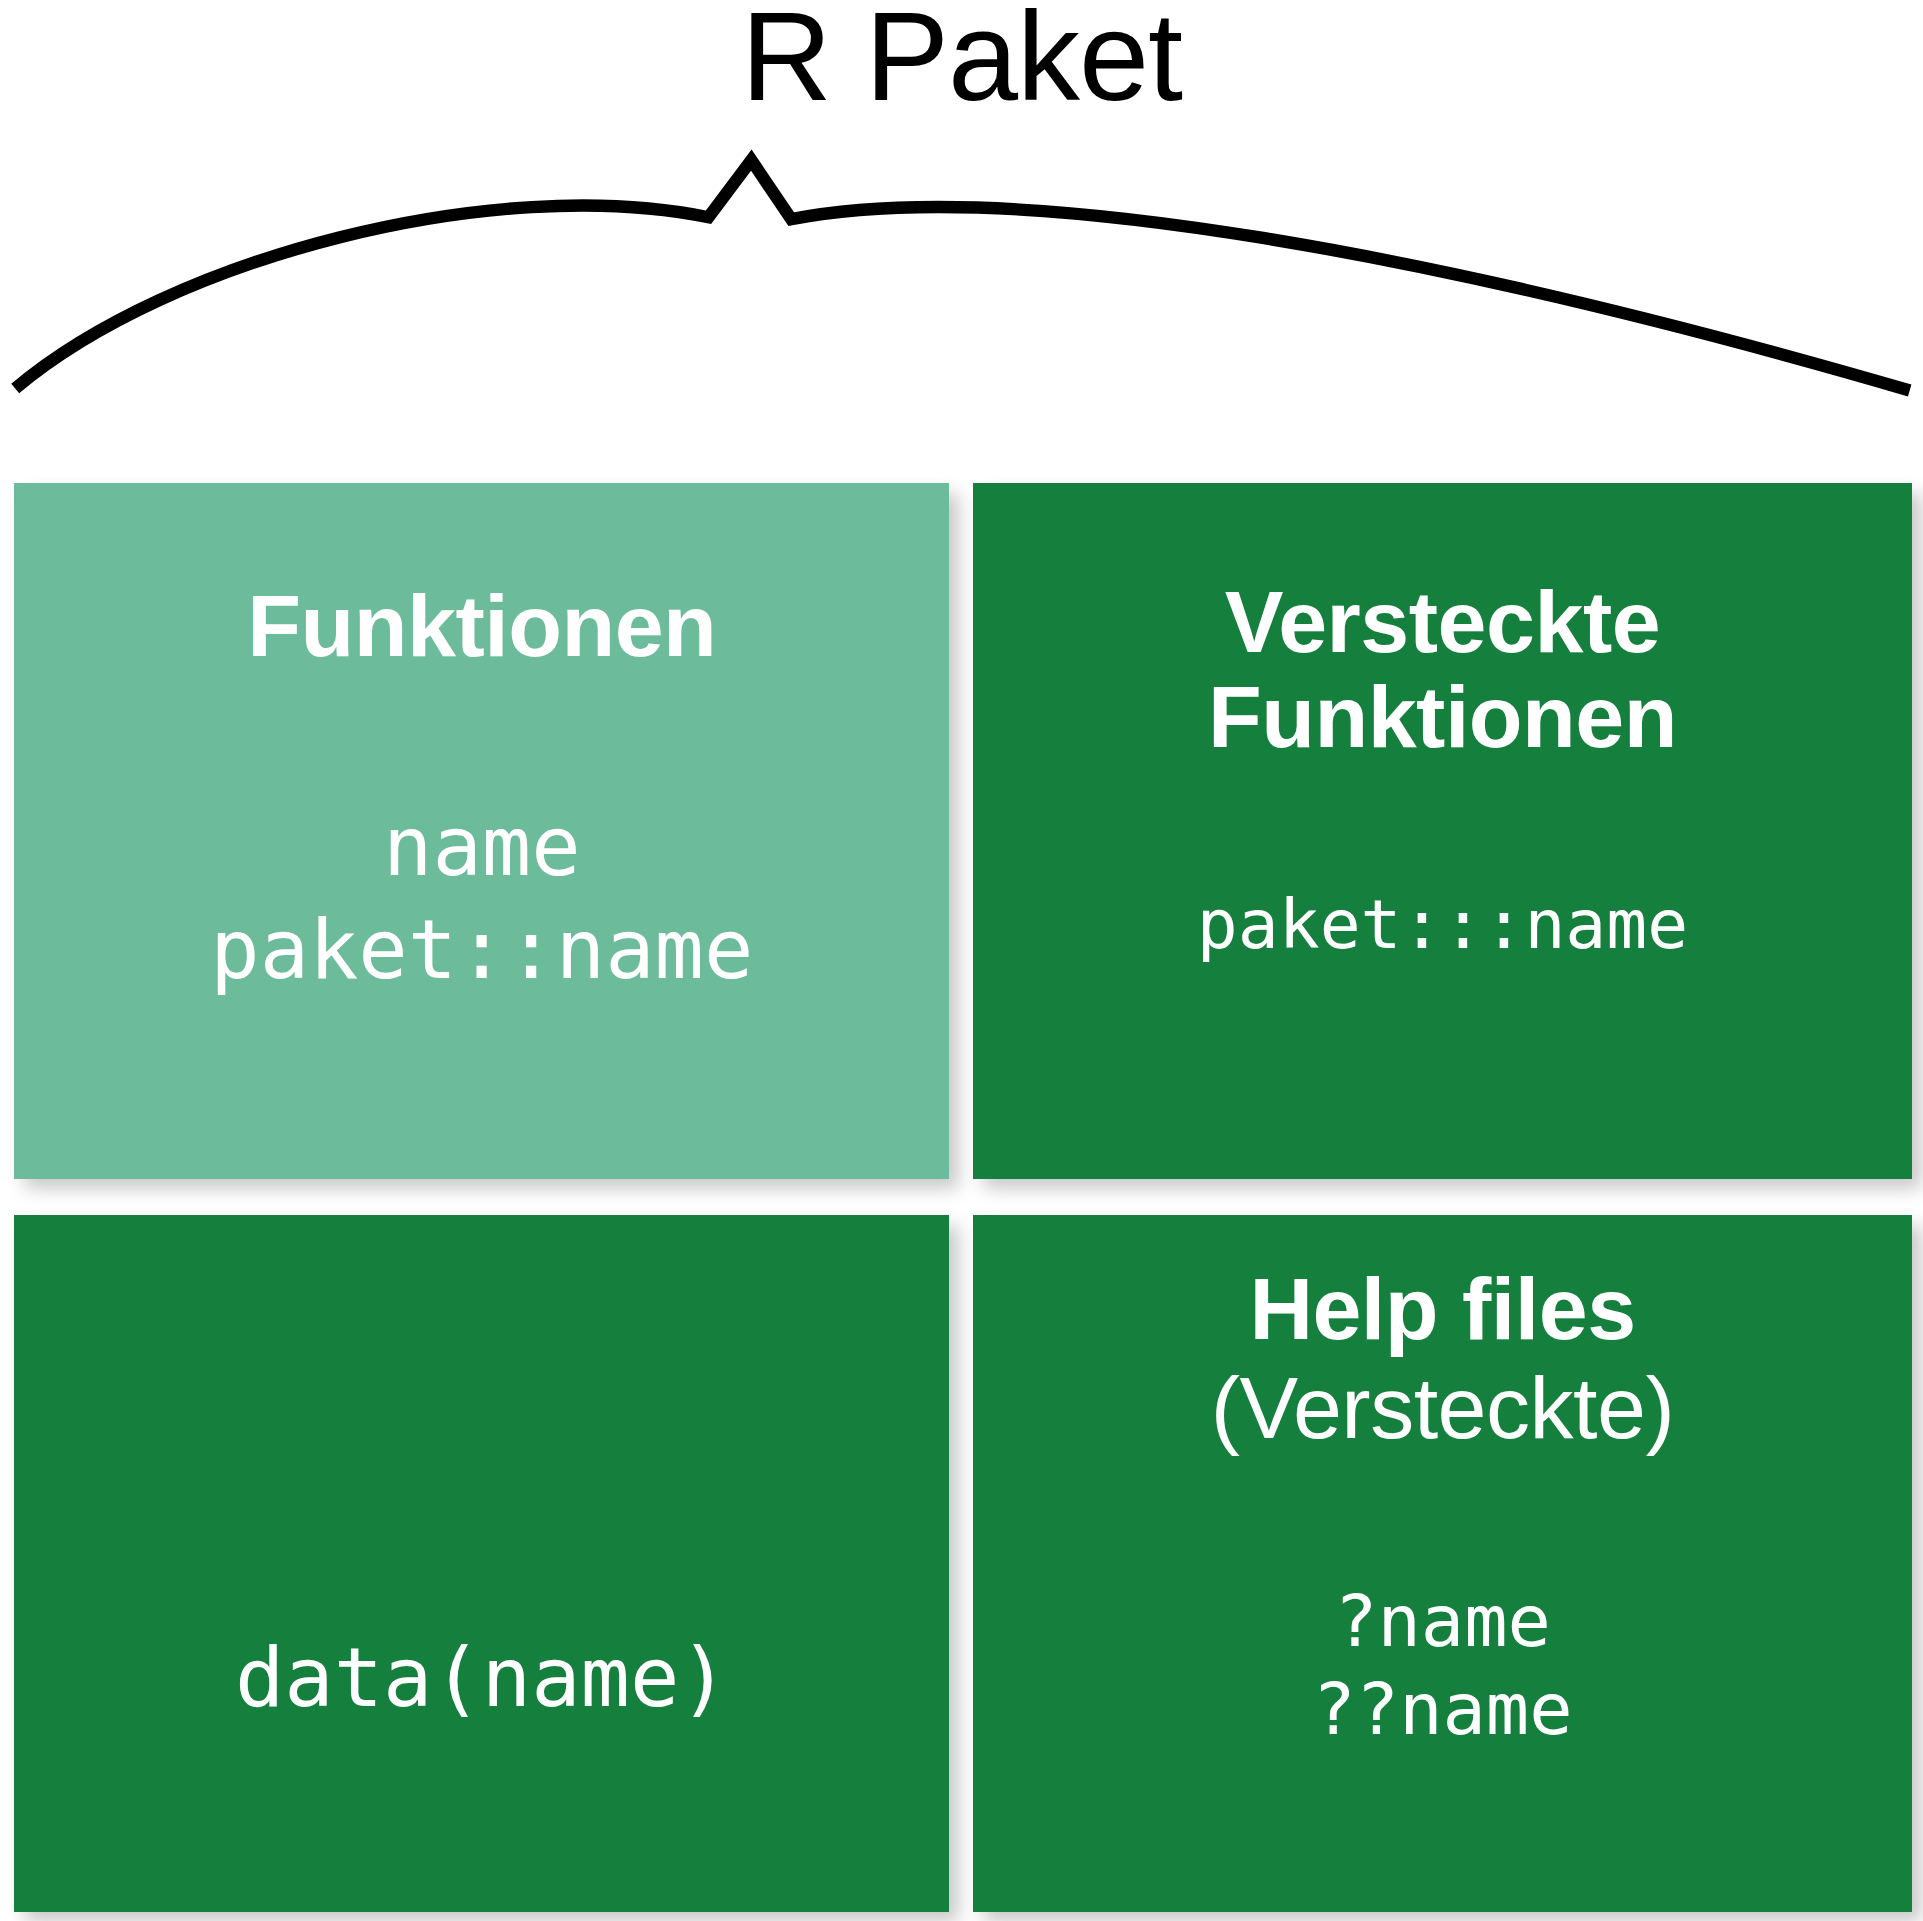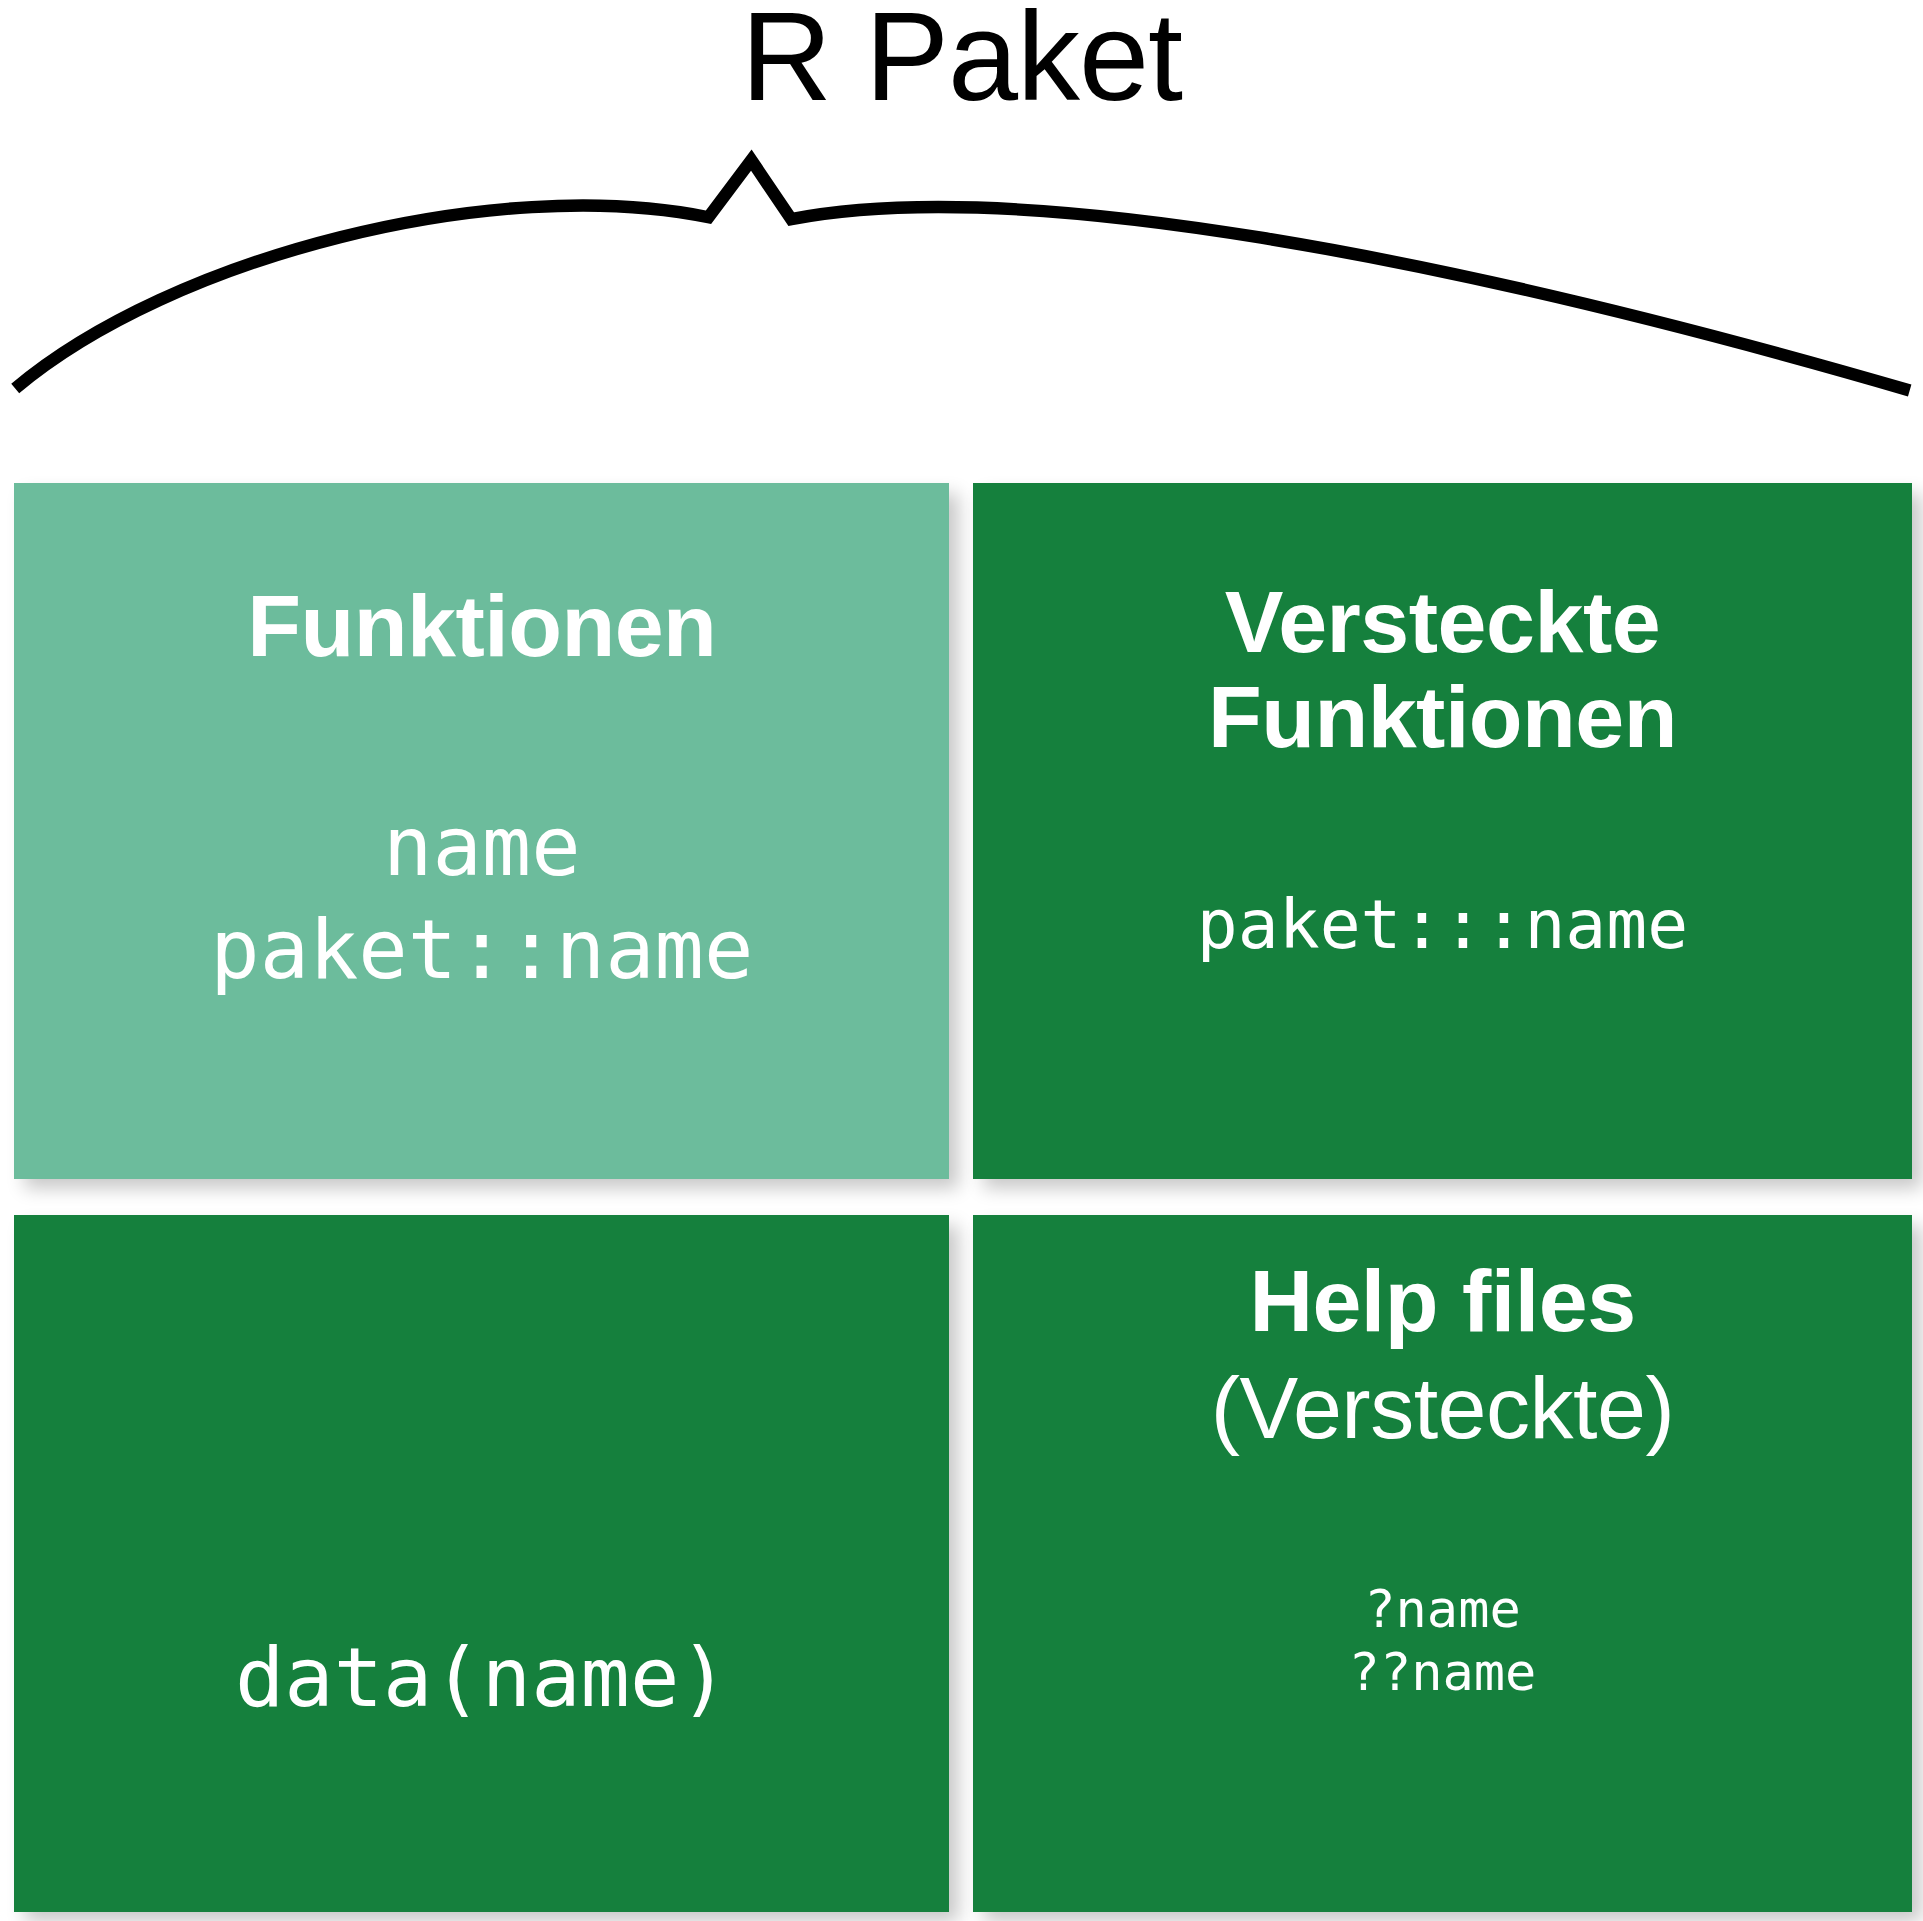--- a/index.html
+++ b/index.html
@@ -105,23 +105,23 @@
   
   #funktionen-head   { top: 95px; }
   #funktionen-code   { top: 304px; font-size: 82px; margin-top: 8px; }
 
   #versteckte-head   { top: 91px; }
   #versteckte-code   { top: 399px; font-size: 68px; }
 
   #datensaetze-head  { top: 186px; }
   #datensaetze-code  { top: 411px; font-size: 82px; }
 
-  #helpfiles-head    { top: 38px; text-align: center; }
+  #helpfiles-head    { top: 46px; text-align: center; }
   #helpfiles-sub     { top: 145px; }
-  #helpfiles-code    { top: 363px; font-size: 52px; line-height: 1.22; }
+  #helpfiles-code    { top: 363px; font-size: 72px; line-height: 1.22; }
 </style>
 </head>
 <body>
 
 <div id="canvas">
 
   <div id="page-title">R Paket</div>
 
   <svg id="brace-svg" viewBox="0 0 2022 290" preserveAspectRatio="none">
     <path d="M 16 258

